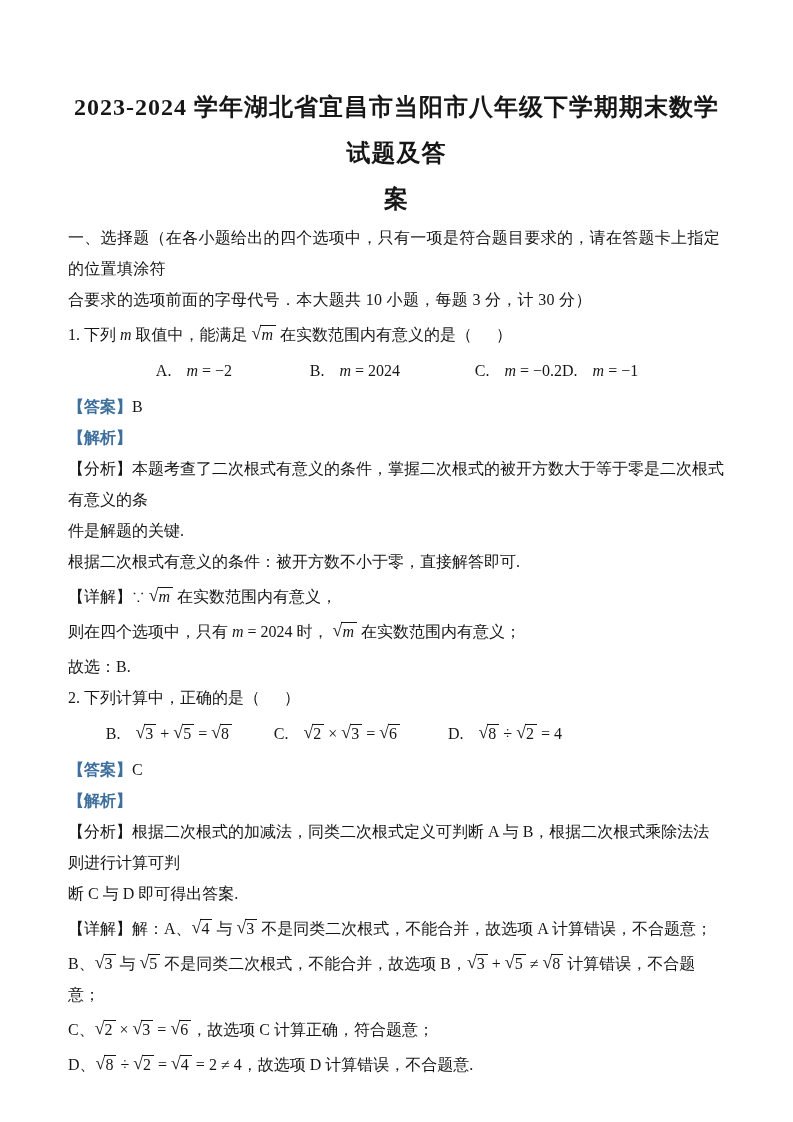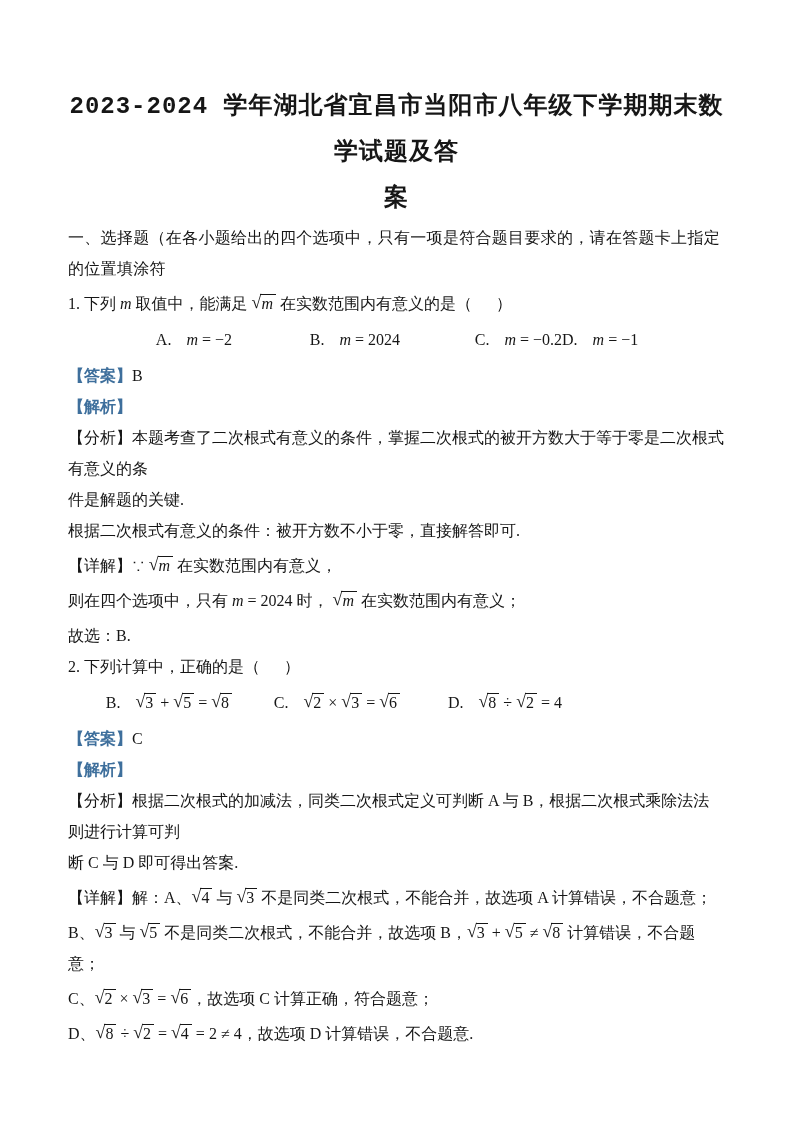--- a/index.html
+++ b/index.html
@@ -5,21 +5,21 @@
   html,body { margin:0; padding:0; }
   body {
     width:793px; height:1122px; background:#ffffff; overflow:hidden;
     font-family:"Liberation Serif","DejaVu Serif",serif;
     color:#161616;
     --blue:#3e6f9c;
   }
   .page { padding:0 68px; box-sizing:border-box; width:793px; }
   .title {
     margin-top:84px; text-align:center; font-weight:bold;
-    font-size:24px; line-height:46px; letter-spacing:1px;font-family:Liberation Mono, monospace;
+    font-size:24px; line-height:46px; letter-spacing:1px;
   }
   .heading { font-weight:normal; font-size:17px; line-height:37px; letter-spacing:0.3px; }
   .blk { font-size:16px; line-height:31px; }
   .blk.formula { margin:4px 0; }
   .blk.options { display:flex; margin:5px 0; align-items:baseline; }
   .opt { display:inline-block; white-space:nowrap;text-align:right; }
   .opt:nth-child(1){ width:164px; }
   .opt:nth-child(2){ width:168px; }
   .opt:nth-child(3){ width:162px; }
   .optlab { margin-right:15px; font-family:"Liberation Serif",serif; }
@@ -33,20 +33,21 @@
 </head>
 <body style="--blue: #3e6f9c;">
 
 <div class="page">
   <div class="title">
     <div>2023-2024 学年湖北省宜昌市当阳市八年级下学期期末数学试题及答</div>
     <div>案</div>
   </div>
   <div>
       <div class="blk heading"><span class="txt">一、选择题（在各小题给出的四个选项中，只有一项是符合题目要求的，请在答题卡上指定的位置填涂符</span></div>
+      <div class="blk heading"><span class="txt">合要求的选项前面的字母代号．本大题共 10 小题，每题 3 分，计 30 分）</span></div>
       <div class="blk formula"><span class="txt">1. 下列 </span><span class="math it">m</span><span class="txt"> 取值中，能满足 </span><span class="sqrt"><span class="radsign">√</span><span class="rad it">m</span></span><span class="txt"> 在实数范围内有意义的是（&nbsp;&nbsp;&nbsp;&nbsp;&nbsp;&nbsp;）</span></div>
       <div class="blk options">
         <span class="opt"><span class="optlab">A.</span><span class="math it">m</span><span class="math"> = −2</span></span>
         <span class="opt"><span class="optlab">B.</span><span class="math it">m</span><span class="math"> = 2024</span></span>
         <span class="opt"><span class="optlab">C.</span><span class="math it">m</span><span class="math"> = −0.2</span></span>
         <span class="opt"><span class="optlab">D.</span><span class="math it">m</span><span class="math"> = −1</span></span>
       </div>
       <div class="blk line"><span class="blue">【答案】</span><span class="math">B</span></div>
       <div class="blk line"><span class="blue">【解析】</span></div>
       <div class="blk line"><span class="txt">【分析】本题考查了二次根式有意义的条件，掌握二次根式的被开方数大于等于零是二次根式有意义的条</span></div>

